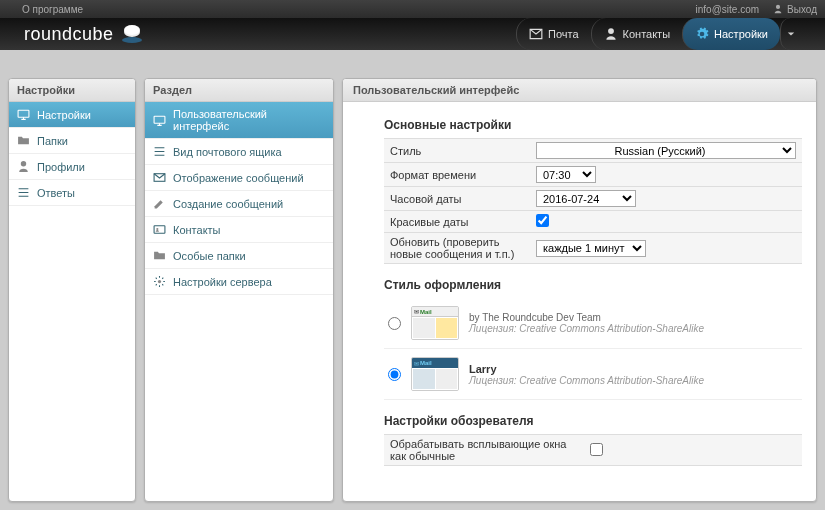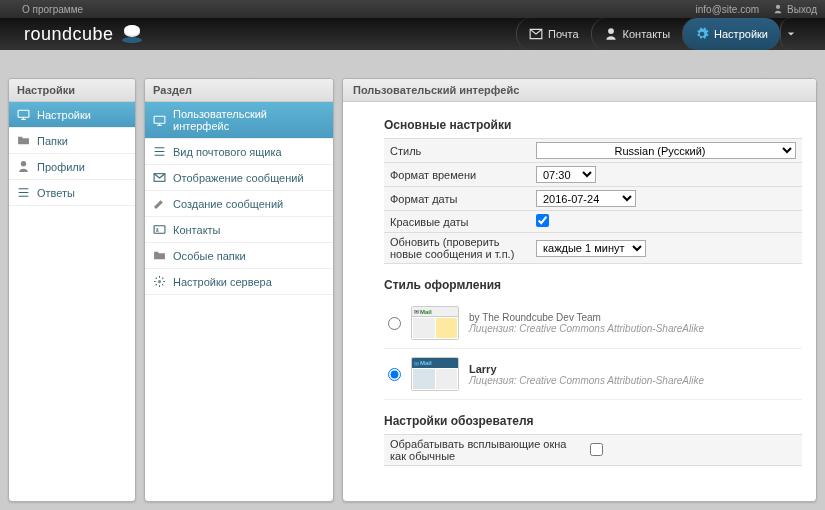--- a/index.html
+++ b/index.html
@@ -218,21 +218,21 @@
         <tbody>
             <tr>
           <td>Стиль</td>
           <td><select class="sel wide"><option>Russian (Русский)</option></select></td>
         </tr>
         <tr>
           <td>Формат времени</td>
           <td><select class="sel narrow"><option>07:30</option></select></td>
         </tr>
         <tr>
-          <td>Формат даты</td>
+          <td>Часовой даты</td>
           <td><select class="sel med"><option>2016-07-24</option></select></td>
         </tr>
         <tr>
           <td>Красивые даты</td>
           <td><input type="checkbox" checked="" style=""></td>
         </tr>
         <tr>
           <td>Обновить (проверить новые сообщения и т.п.)</td>
           <td><select class="sel med2"><option>каждые 1 минут</option></select></td>
         </tr>

